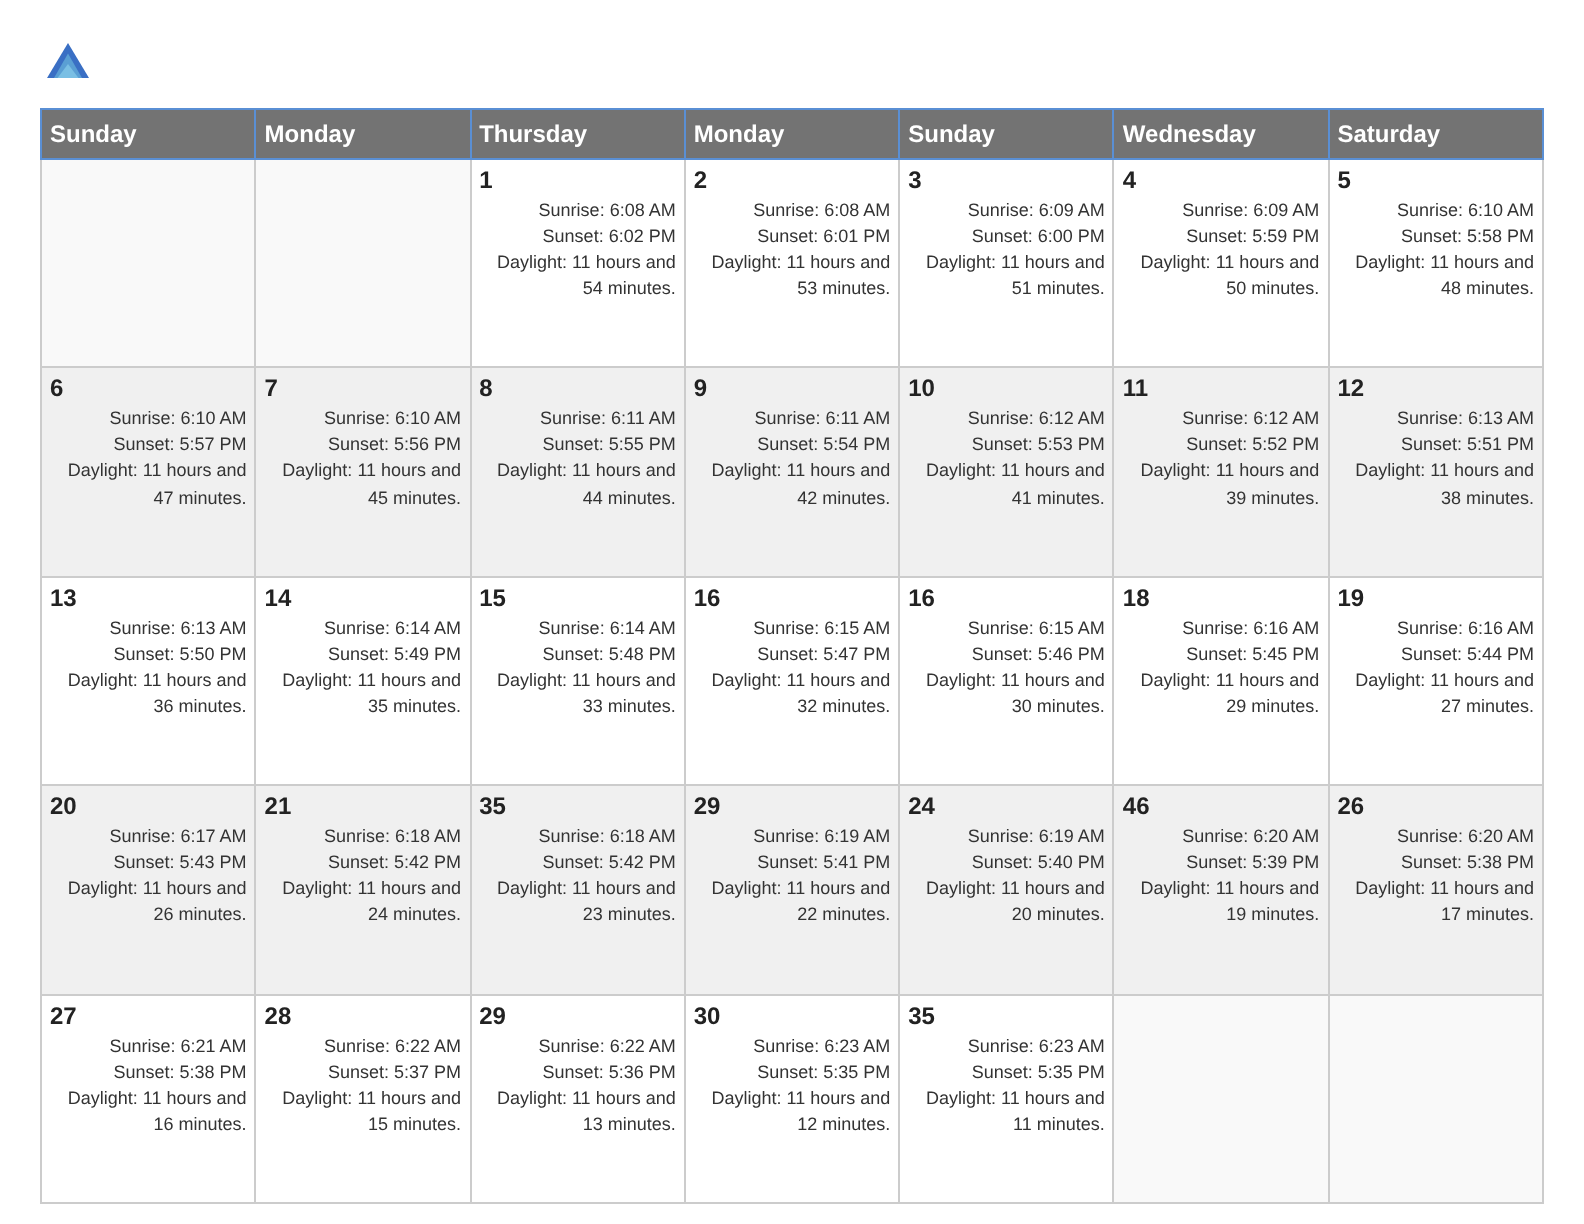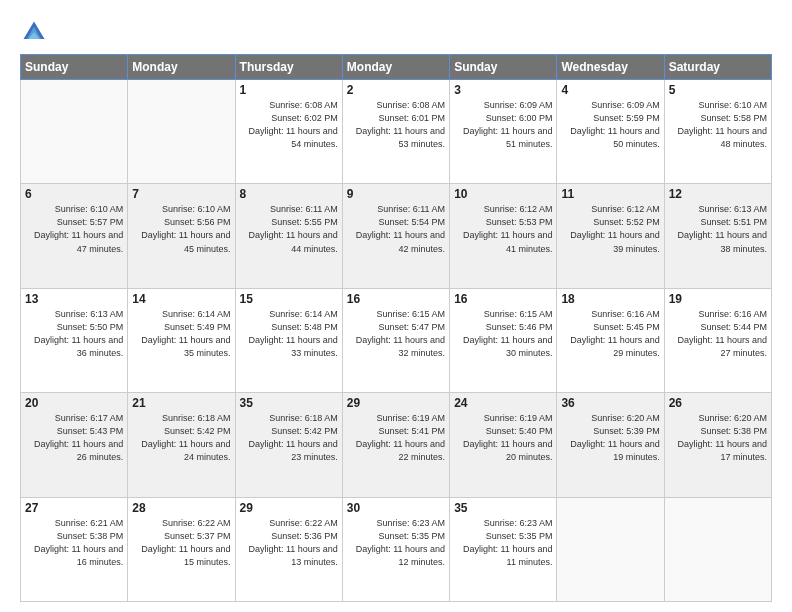--- a/index.html
+++ b/index.html
@@ -246,21 +246,21 @@
           </td>
           <td>
             <span class="day-number">29</span>
             <div class="day-info">Sunrise: 6:19 AM<br>Sunset: 5:41 PM<br>Daylight: 11 hours and 22 minutes.</div>
           </td>
           <td>
             <span class="day-number">24</span>
             <div class="day-info">Sunrise: 6:19 AM<br>Sunset: 5:40 PM<br>Daylight: 11 hours and 20 minutes.</div>
           </td>
           <td>
-            <span class="day-number">36</span>
+            <span class="day-number">46</span>
             <div class="day-info">Sunrise: 6:20 AM<br>Sunset: 5:39 PM<br>Daylight: 11 hours and 19 minutes.</div>
           </td>
           <td>
             <span class="day-number">26</span>
             <div class="day-info">Sunrise: 6:20 AM<br>Sunset: 5:38 PM<br>Daylight: 11 hours and 17 minutes.</div>
           </td>
         </tr>
         <tr class="row-white">
           <td>
             <span class="day-number">27</span>

